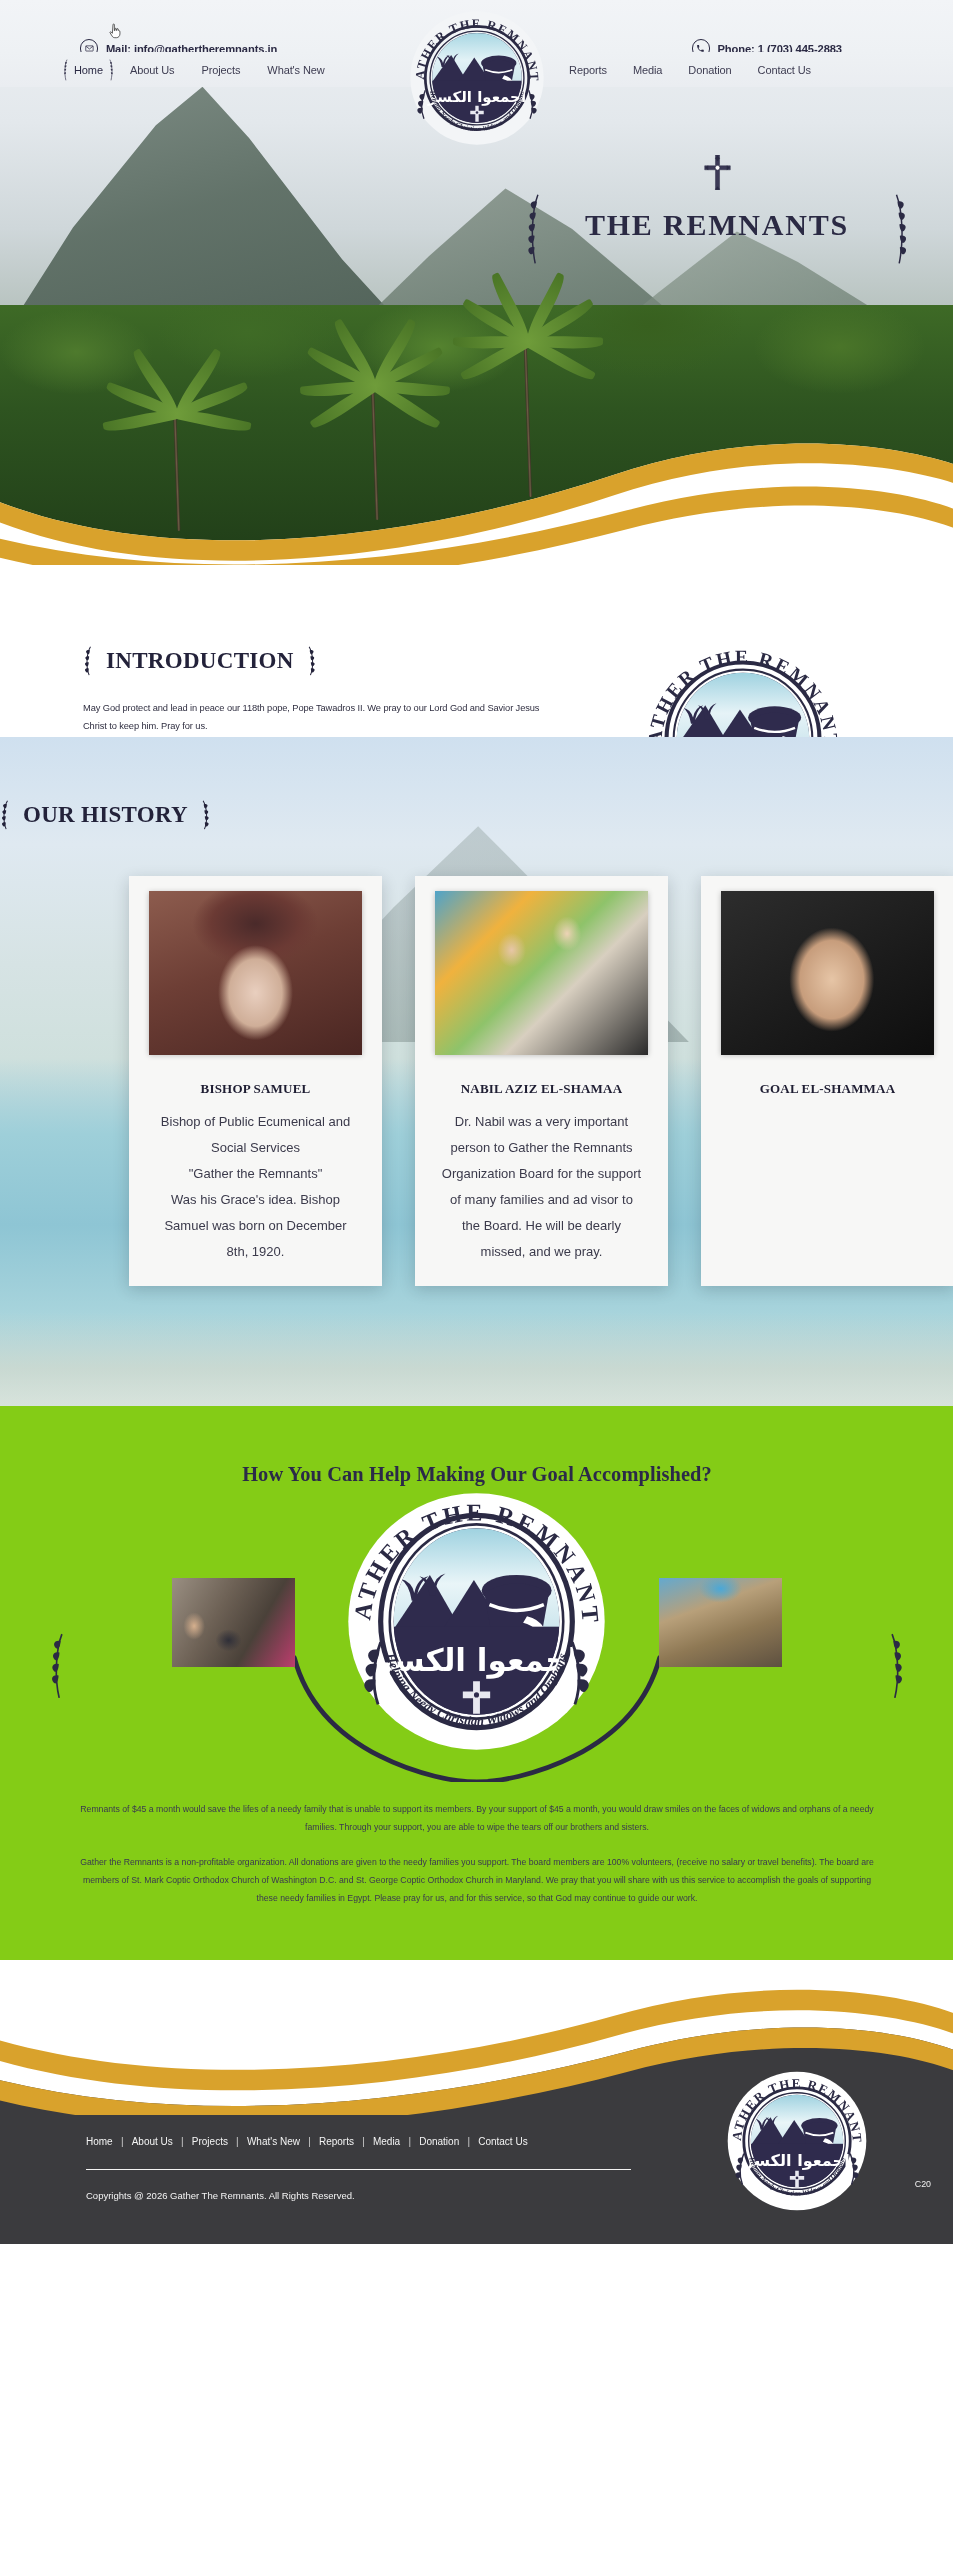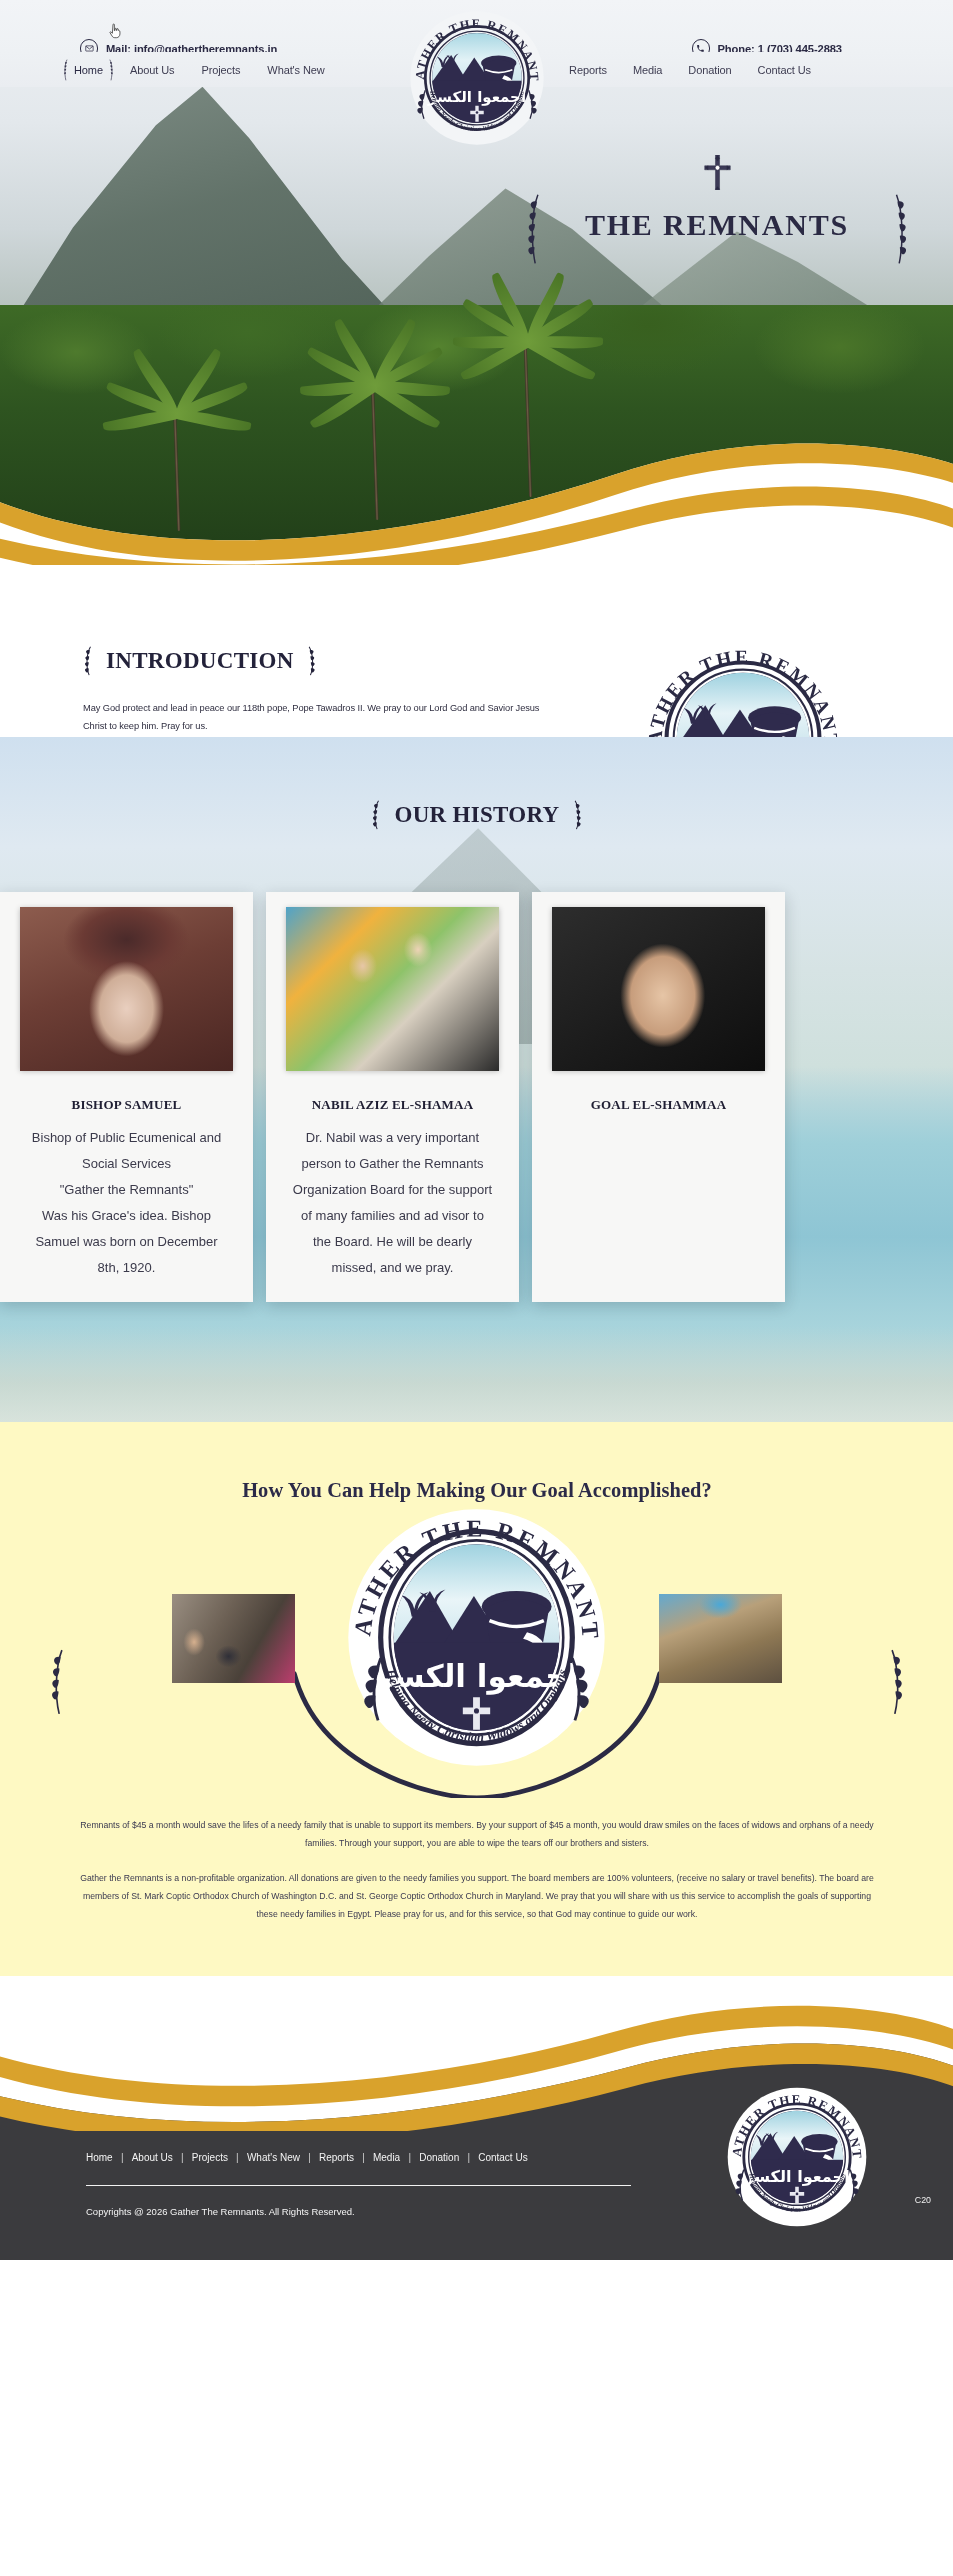--- a/index.html
+++ b/index.html
@@ -184,22 +184,22 @@
   .history-bg-sea {
     position: absolute; left: 0; right: 0; bottom: 0; height: 52%;
     background: linear-gradient(180deg, rgba(152,205,214,.0) 0%, #9ecfd9 22%, #8ec5d4 48%, #a8d4dc 74%, #c3dee2 100%);
   }
   .history-bg-sand {
     position: absolute; left: 0; right: 0; bottom: 0; height: 14%;
     background: linear-gradient(180deg, rgba(216,216,200,0) 0%, #d9d8c4 60%, #ece8d6 100%);
     opacity: .5;
   }
   .history-inner { position: relative; width: 954px; z-index: 4; }
-  .history-head { text-align: center; }
-  .cards { display: flex; justify-content: flex-start; gap: 13px; margin-top: 64px; }
+  .history-head { }
+  .cards { display: flex; justify-content: flex-end; gap: 33px; margin-top: 48px; }
   .card {
     width: 253px; background: #f7f7f6; box-shadow: 0 4.1px 15px rgba(20,30,40,.20);
     padding-bottom: 20.4px;
   }
   .card-photo {
     width: 213px; height: 164px; margin: 15px auto 0; display: block;
     background-size: cover; background-position: center;
     box-shadow: 0 1.4px 5.5px rgba(0,0,0,.25);
   }
   .ph-bishop {
@@ -222,21 +222,21 @@
   .card-name {
     font-family: "Liberation Serif", serif; font-weight: 700;
     font-size: 13px; color: #1f1e33; text-align: center; margin-top: 26px; letter-spacing: 0.2px;
   }
   .card-body {
     font-size: 13px; line-height: 2.0; color: #3b3a4b; text-align: center;
     margin: 12.3px auto 0; width: 204px;
   }
 
   
-  .help { position: relative; background: #fef9c3; padding: 57px 0 52px; }
+  .help { position: relative; background: #84cc16; padding: 57px 0 52px; }
   .help-head {
     font-family: "Liberation Serif", serif;
     font-size: 20.4px; font-weight: 700; color: #2b2a48; text-align: center; letter-spacing: 0.1px;
   }
   .help-visual { position: relative; width: 954px; height: 273px; margin-top: 23px; }
   .help-arc { position: absolute; left: 0; top: 0; width: 954px; height: 273px; }
   .help-logo { position: absolute; left: 347px; top: -16.4px; width: 259px; height: 259px; }
   .help-img {
     position: absolute; top: 69px; width: 123px; height: 89px;
     background-size: cover; background-position: center;

